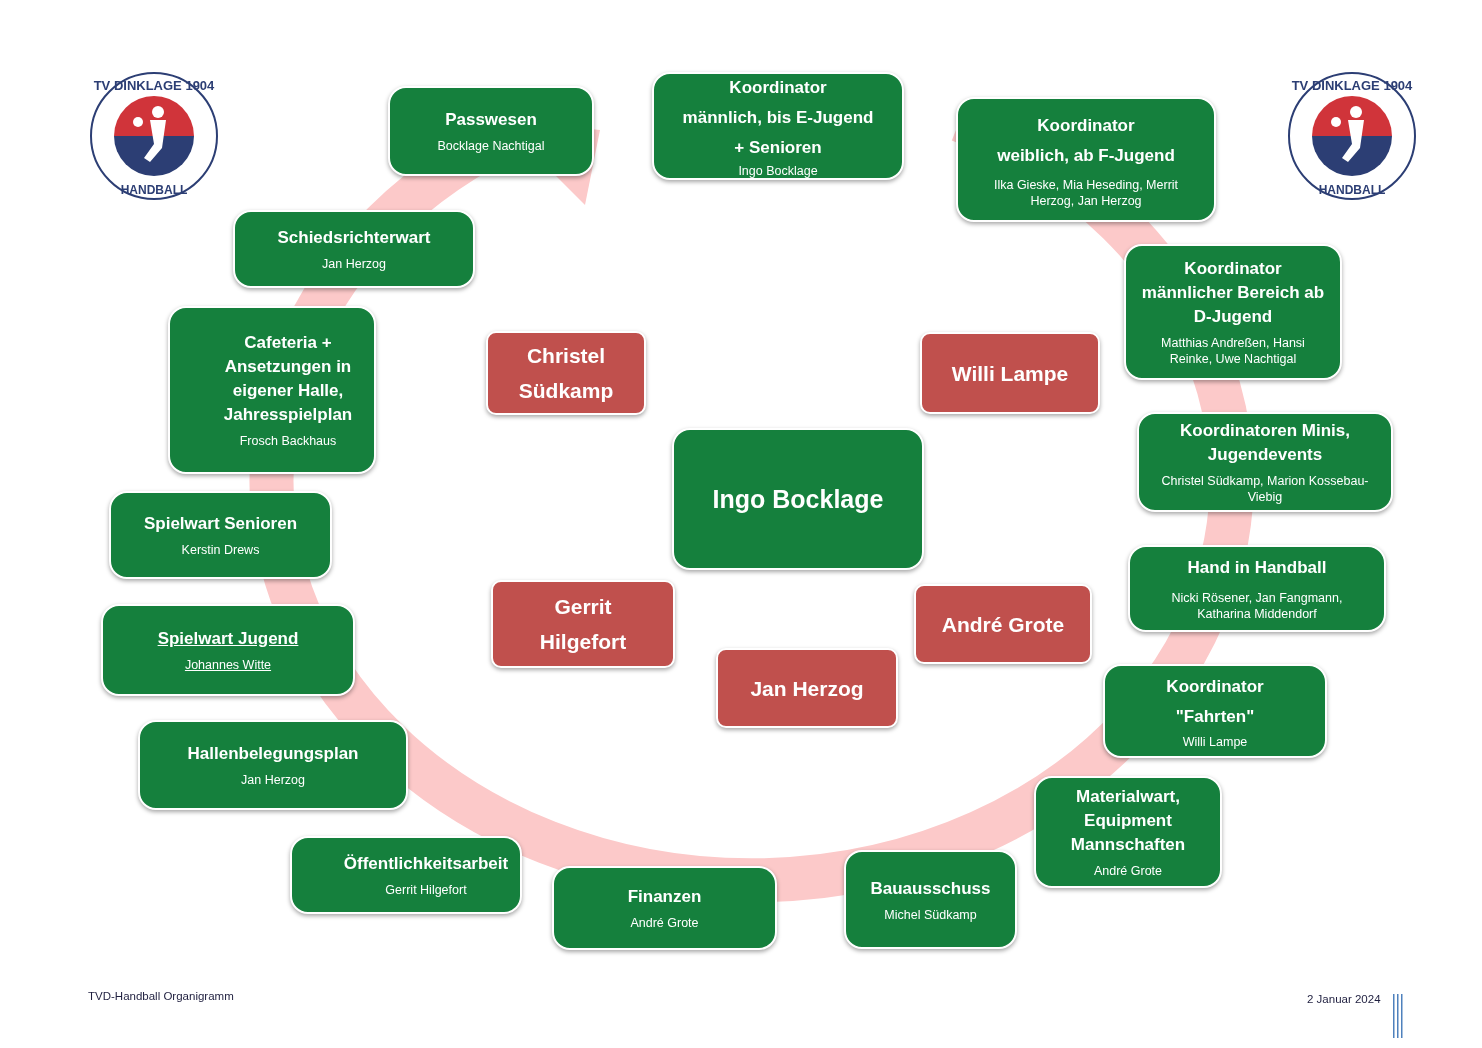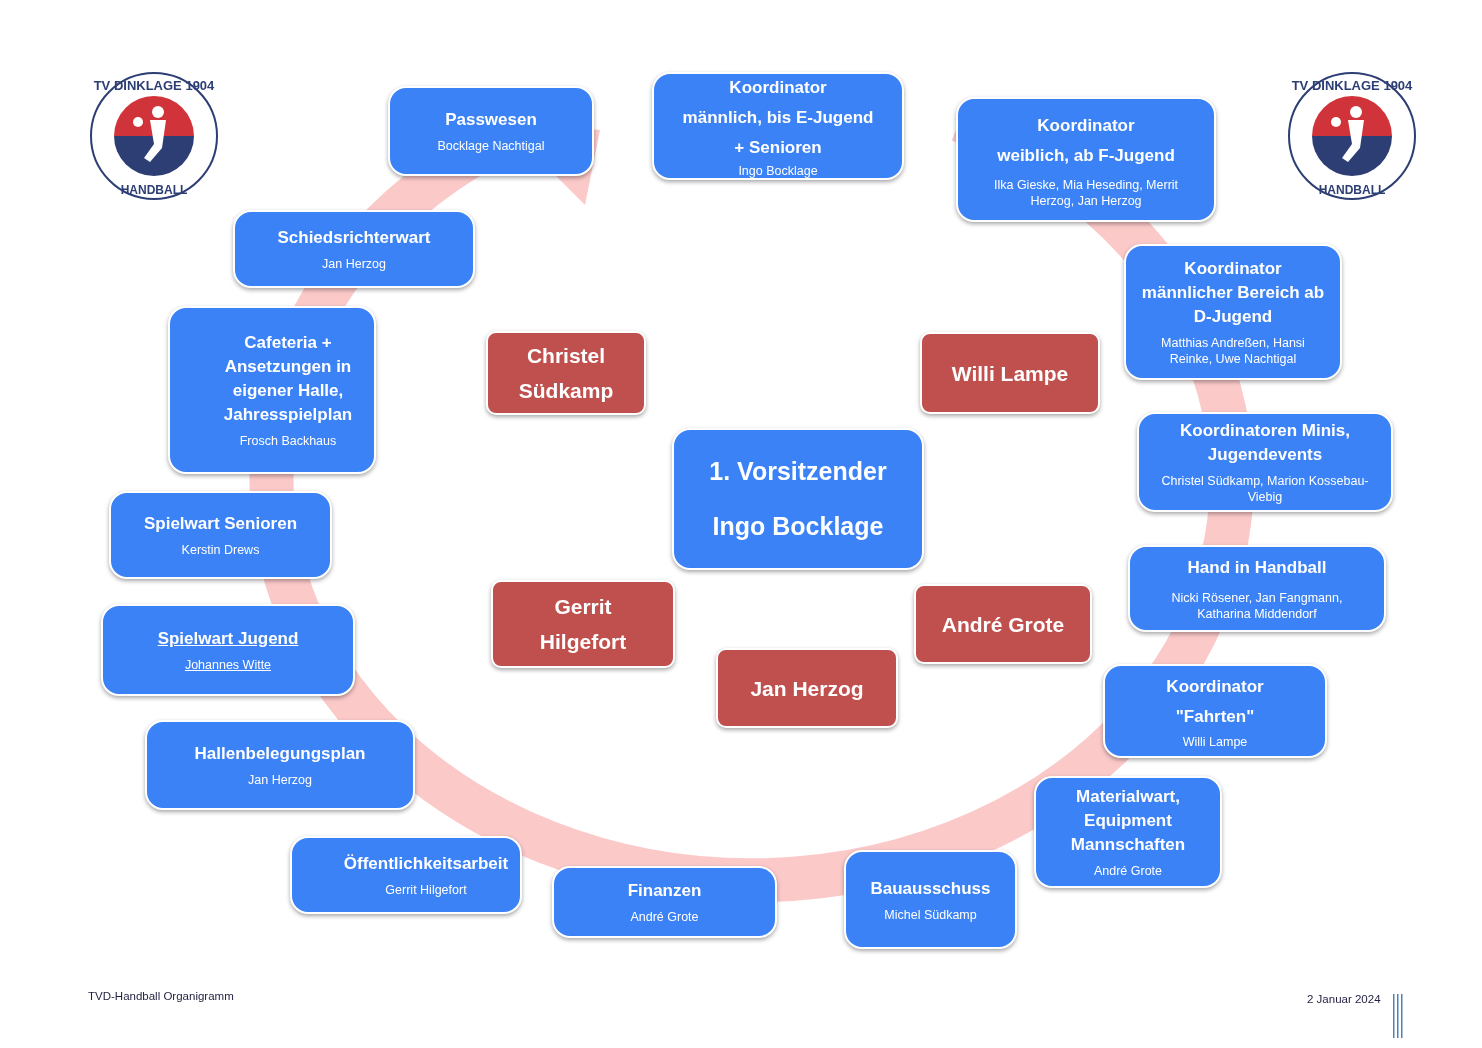--- a/index.html
+++ b/index.html
@@ -4,21 +4,21 @@
 <style>
   html, body { margin: 0; padding: 0; background: #ffffff; }
   body { width: 1482px; height: 1048px; position: relative; overflow: hidden;
          font-family: "Liberation Sans", "DejaVu Sans", sans-serif; }
   #ring { position: absolute; left: 0; top: 0; width: 1482px; height: 1048px; }
   .box { position: absolute; box-sizing: border-box; border-radius: 18px;
          color: #ffffff; text-align: center; display: flex; flex-direction: column;
          justify-content: center; align-items: center;
          border: 2px solid #ffffff;
          box-shadow: 0 2px 4px rgba(0,0,0,0.35); padding: 4px 8px; }
-  .blue { background: #3b82f6; }
+  .blue { background: #15803d; }
   .red  { background: #c0504d; border-radius: 10px; }
   .title { font-weight: bold; font-size: 17px; line-height: 24px; white-space: pre-line; }
   .title.spaced { line-height: 30px; }
   .person { font-size: 12.5px; line-height: 16px; margin-top: 6px; white-space: pre-line; }
   .red .title { font-size: 21px; line-height: 35px; }
   .center .title { font-size: 25px; line-height: 55px; }
   .logo { position: absolute; width: 132px; height: 132px; }
   .footer-left { position: absolute; left: 88px; top: 990px; font-size: 11.5px; color: #1f1f3f; }
   .footer-right { position: absolute; left: 1307px; top: 993px; font-size: 11.5px; color: #1f1f3f; }
   .footer-bars { position: absolute; left: 1393px; top: 994px; width: 10px; height: 44px; }
@@ -50,21 +50,20 @@
   <g>
     <circle cx="70" cy="42" r="6" fill="#ffffff"></circle>
     <path d="M 62 50 L 78 50 L 74 78 L 62 92 L 56 88 L 66 74 Z" fill="#ffffff"></path>
     <circle cx="50" cy="52" r="5" fill="#ffffff"></circle>
   </g>
   <text x="66" y="20" text-anchor="middle" font-size="13" font-weight="bold" fill="#2c3e74" font-family="Liberation Sans, sans-serif">TV DINKLAGE 1904</text>
   <text x="66" y="124" text-anchor="middle" font-size="12" font-weight="bold" fill="#2c3e74" font-family="Liberation Sans, sans-serif">HANDBALL</text>
 </svg>
 
 <div class="box blue center" style="left:672px; top:428px; width:252px; height:142px;">
-  <div class="title">1. Vorsitzender</div>
   <div class="title">Ingo Bocklage</div>
 </div>
 
 <div class="box red" style="left:486px; top:331px; width:160px; height:84px;">
   <div class="title">Christel
 Südkamp</div>
 </div>
 <div class="box red" style="left:920px; top:332px; width:180px; height:82px;">
   <div class="title">Willi Lampe</div>
 </div>
@@ -121,29 +120,29 @@
 <div class="box blue" style="left:1034px; top:776px; width:188px; height:112px;">
   <div class="title">Materialwart,
 Equipment
 Mannschaften</div>
   <div class="person">André Grote</div>
 </div>
 <div class="box blue" style="left:844px; top:850px; width:173px; height:99px;">
   <div class="title">Bauausschuss</div>
   <div class="person">Michel Südkamp</div>
 </div>
-<div class="box blue" style="left:552px; top:866px; width:225px; height:72px;">
+<div class="box blue" style="left:552px; top:866px; width:225px; height:84px;">
   <div class="title">Finanzen</div>
   <div class="person">André Grote</div>
 </div>
 <div class="box blue" style="left:290px; top:836px; width:232px; height:78px;padding-left:48px;">
   <div class="title">Öffentlichkeitsarbeit</div>
   <div class="person">Gerrit Hilgefort</div>
 </div>
-<div class="box blue" style="left:138px; top:720px; width:270px; height:90px;margin-left:7px;">
+<div class="box blue" style="left:138px; top:720px; width:270px; height:90px;">
   <div class="title">Hallenbelegungsplan</div>
   <div class="person">Jan Herzog</div>
 </div>
 <div class="box blue" style="left:101px; top:604px; width:254px; height:92px;text-decoration:underline;">
   <div class="title">Spielwart Jugend</div>
   <div class="person">Johannes Witte</div>
 </div>
 <div class="box blue" style="left:109px; top:491px; width:223px; height:88px;">
   <div class="title">Spielwart Senioren</div>
   <div class="person">Kerstin Drews</div>

